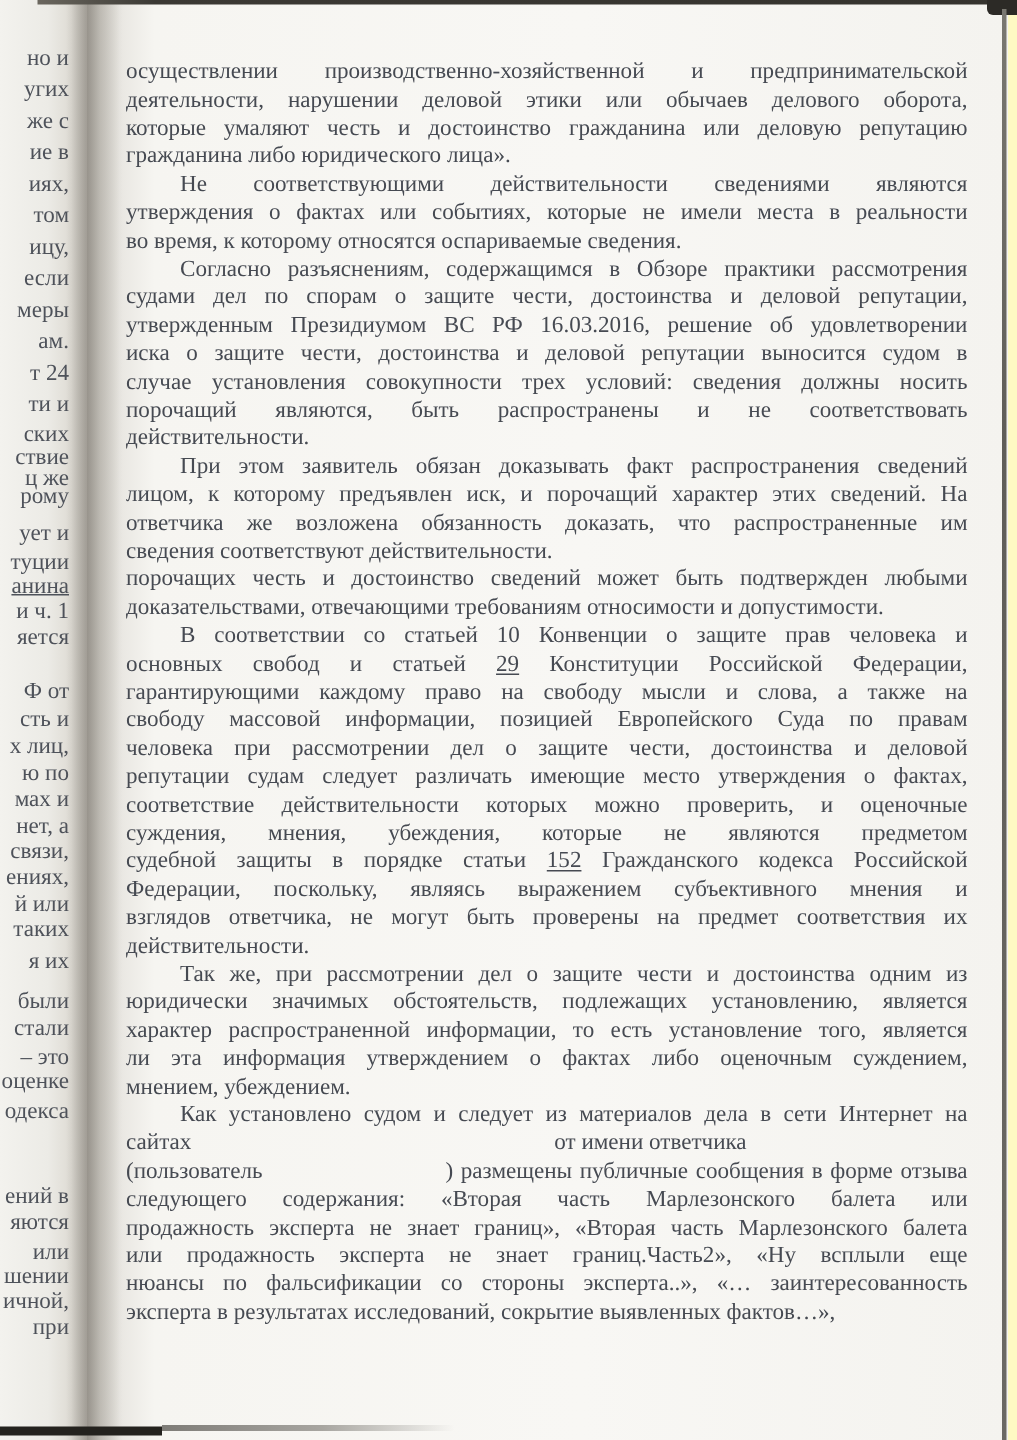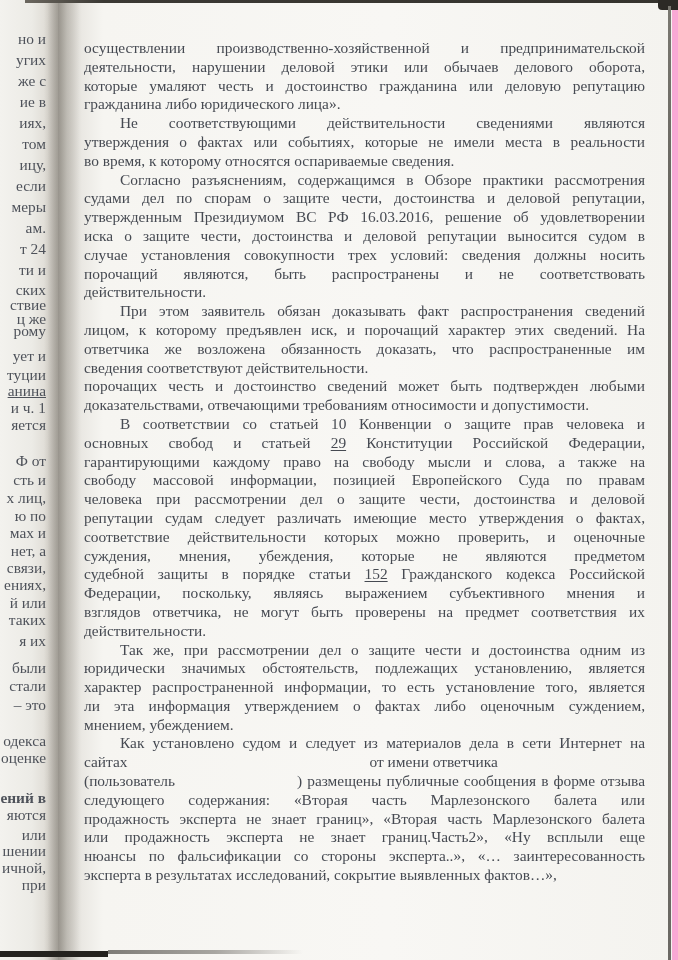--- a/index.html
+++ b/index.html
@@ -3,21 +3,21 @@
 <meta charset="utf-8">
 <style>
   html,body{margin:0;padding:0;}
   body{
     width:678px;height:960px;
     font-family:"Liberation Serif","DejaVu Serif",serif;
     background:#efeeea;
   }
   .canvas{
     position:relative;width:678px;height:960px;overflow:hidden;
-    background:#f9a8d4;
+    background:#fef9c3;
   }
   
   .under-page{
     position:absolute;left:0;top:0;width:58px;height:960px;
     background:linear-gradient(90deg,#f3f2ee 0%,#ecebe6 55%,#dedbd4 82%,#b9b5ae 100%);
   }
   .fragment{
     position:absolute;right:12px;white-space:nowrap;
     font-size:15.4px;color:#4e525a;line-height:17px;
   }
@@ -99,22 +99,22 @@
       <div class="fragment" style="top: 542px;">нет, а</div>
       <div class="fragment" style="top: 559px;">связи,</div>
       <div class="fragment" style="top: 576px;">ениях,</div>
       <div class="fragment" style="top: 594px;">й или</div>
       <div class="fragment" style="top: 611px;">таких</div>
       <div class="fragment" style="top: 632px;">я их</div>
       <div class="fragment" style="top: 659px;">были</div>
       <div class="fragment" style="top: 677px;">стали</div>
       <div class="fragment" style="top: 696px;">– это</div>
       <div class="fragment" style="top: 732px;">одекса</div>
-      <div class="fragment" style="top: 749px;">оценке</div>
-      <div class="fragment" style="top: 789px; font-weight: bold;">ений в</div>
+      <div class="fragment" style="top: 712px;">оценке</div>
+      <div class="fragment" style="top: 789px;">ений в</div>
       <div class="fragment" style="top: 806px;">яются</div>
       <div class="fragment" style="top: 826px;">или</div>
       <div class="fragment" style="top: 842px;">шении</div>
       <div class="fragment" style="top: 859px;">ичной,</div>
       <div class="fragment" style="top: 876px;">при</div>
     </div>
   <div class="main-page"></div>
   <div class="fold-shadow"></div>
   <div class="text-block" id="text-block">
       <div class="line"><span>осуществлении производственно-хозяйственной и предпринимательской</span></div>

